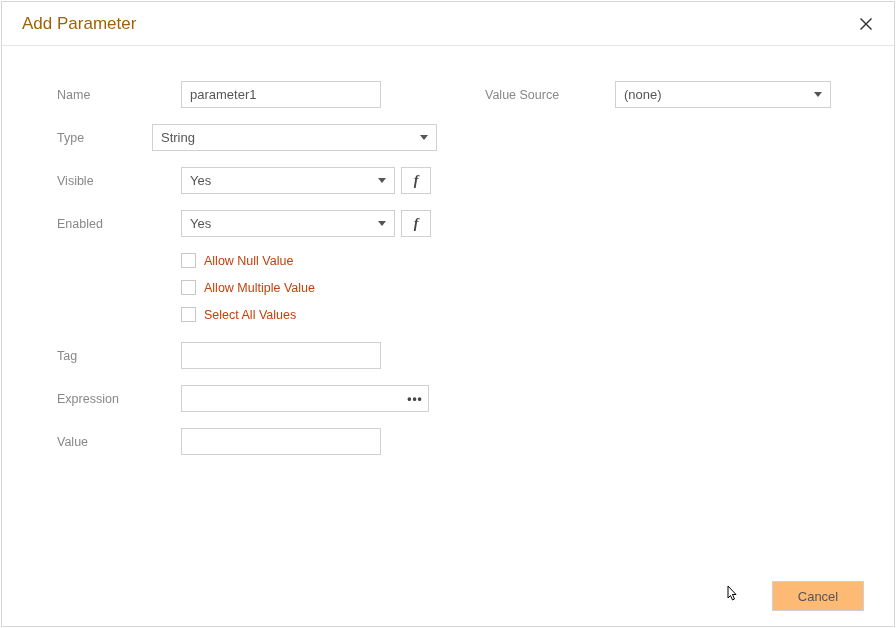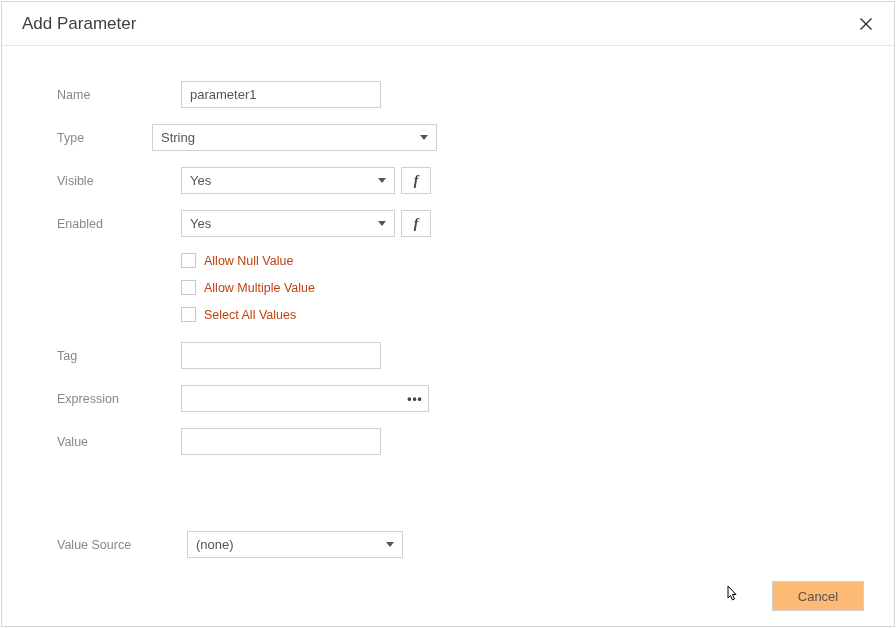--- a/index.html
+++ b/index.html
@@ -23,45 +23,44 @@
   }
   .header {
     height: 44px;
     border-bottom: 1px solid #e6e6e6;
     display: flex;
     align-items: center;
     padding: 0 14px 0 20px;
   }
   .title {
     font-size: 17px;
-    color: #404040;
+    color: #a16207;
     flex: 1;
   }
   .close-btn {
     width: 28px;
     height: 28px;
     display: flex;
     align-items: center;
     justify-content: center;
     color: #333;
     cursor: pointer;
   }
   .content {
     position: absolute;
     top: 44px;
     left: 0; right: 0; bottom: 60px;
     padding: 35px 30px 20px 55px;
   }
   .columns {
     display: flex;
-    gap: 60px;
-    flex-direction: column;
+    gap: 28px;
   }
   .col-left { width: 380px; }
-  .col-right { flex: 1; }
+  .col-right { flex: 1; margin-left: 20px; }
   .row {
     display: flex;
     align-items: center;
     margin-bottom: 16px;
     min-height: 27px;
   }
   .row .label {
     width: 124px;
     color: #888;
     font-size: 12.5px;

